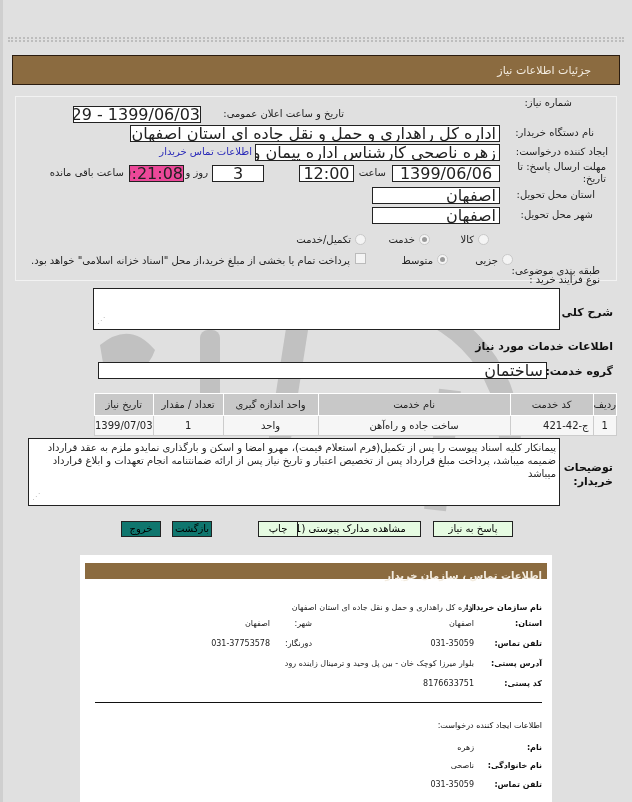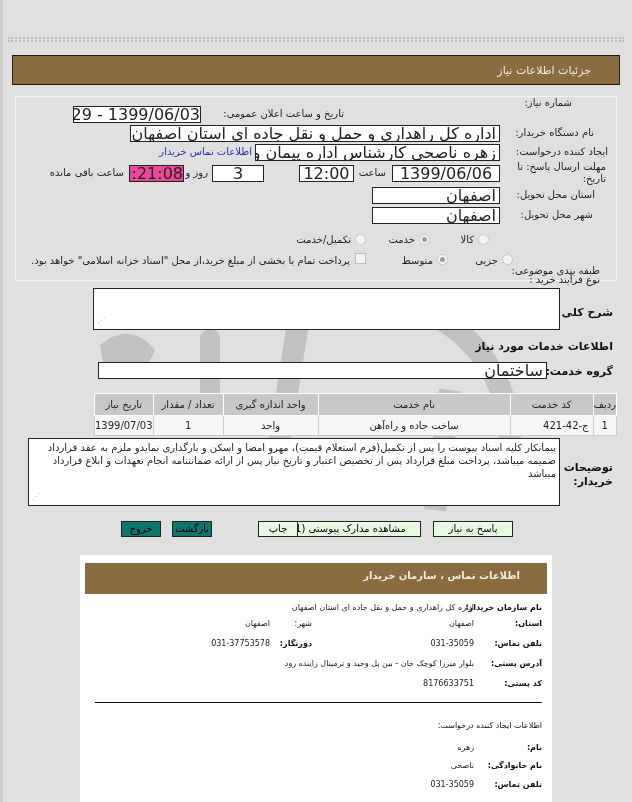--- a/index.html
+++ b/index.html
@@ -66,23 +66,23 @@
       font-size: 10px; line-height: 14px; text-align: center; cursor: pointer;
       font-family: "DejaVu Sans", sans-serif;
     }
     .btn.green { background: #e6fbe2; }
     .btn.pink { background: #0f766e; }
     .card {
       position: absolute; left: 80px; right: 80px; top: 555px; height: 247px;
       background: #fff;
     }
     .card-title {
-      position: absolute; left: 5px; right: 5px; top: 8px; height: 31px;
+      position: absolute; left: 5px; right: 5px; top: 8px; height: 16px;
       background: #8b6b40; color: #f3ece0; font-size: 10px; font-weight: bold;
-      line-height: 25px; padding-right: 27px; text-align: right;
+      line-height: 25px; padding-right: 5px; text-align: right;
     }
     .c-lbl { position: absolute; font-size: 8px; font-weight: bold; color: #111; white-space: nowrap; }
     .c-val { position: absolute; font-size: 8px; color: #222; white-space: nowrap; }
     .c-sep { position: absolute; left: 15px; right: 10px; top: 147px; border-top: 1px solid #111; }
     .watermark { position: absolute; pointer-events: none; }
   </style>
 </head>
 <body>
 
 <div class="left-edge"></div>
@@ -201,21 +201,21 @@
   <span class="c-lbl" style="right:10px;top:48px;">نام سازمان خریدار:</span>
   <span class="c-val" style="right:78px;top:48px;">اداره کل راهداری و حمل و نقل جاده ای استان اصفهان</span>
 
   <span class="c-lbl" style="right:10px;top:64px;">استان:</span>
   <span class="c-val" style="right:78px;top:64px;">اصفهان</span>
   <span class="c-lbl" style="right:240px;top:64px;font-weight:normal;">شهر:</span>
   <span class="c-val" style="right:282px;top:64px;">اصفهان</span>
 
   <span class="c-lbl" style="right:10px;top:84px;">تلفن تماس:</span>
   <span class="c-val" style="right:78px;top:84px;">031-35059</span>
-  <span class="c-lbl" style="right:240px;top:84px;font-weight:bold;">دورنگار:</span>
+  <span class="c-lbl" style="right:240px;top:84px;font-weight:normal;">دورنگار:</span>
   <span class="c-val" style="right:282px;top:84px;">031-37753578</span>
 
   <span class="c-lbl" style="right:10px;top:104px;">آدرس پستی:</span>
   <span class="c-val" style="right:78px;top:104px;">بلوار میرزا کوچک خان - بین پل وحید و ترمینال زاینده رود</span>
 
   <span class="c-lbl" style="right:10px;top:124px;">کد پستی:</span>
   <span class="c-val" style="right:78px;top:124px;">8176633751</span>
 
   <div class="c-sep"></div>
 

